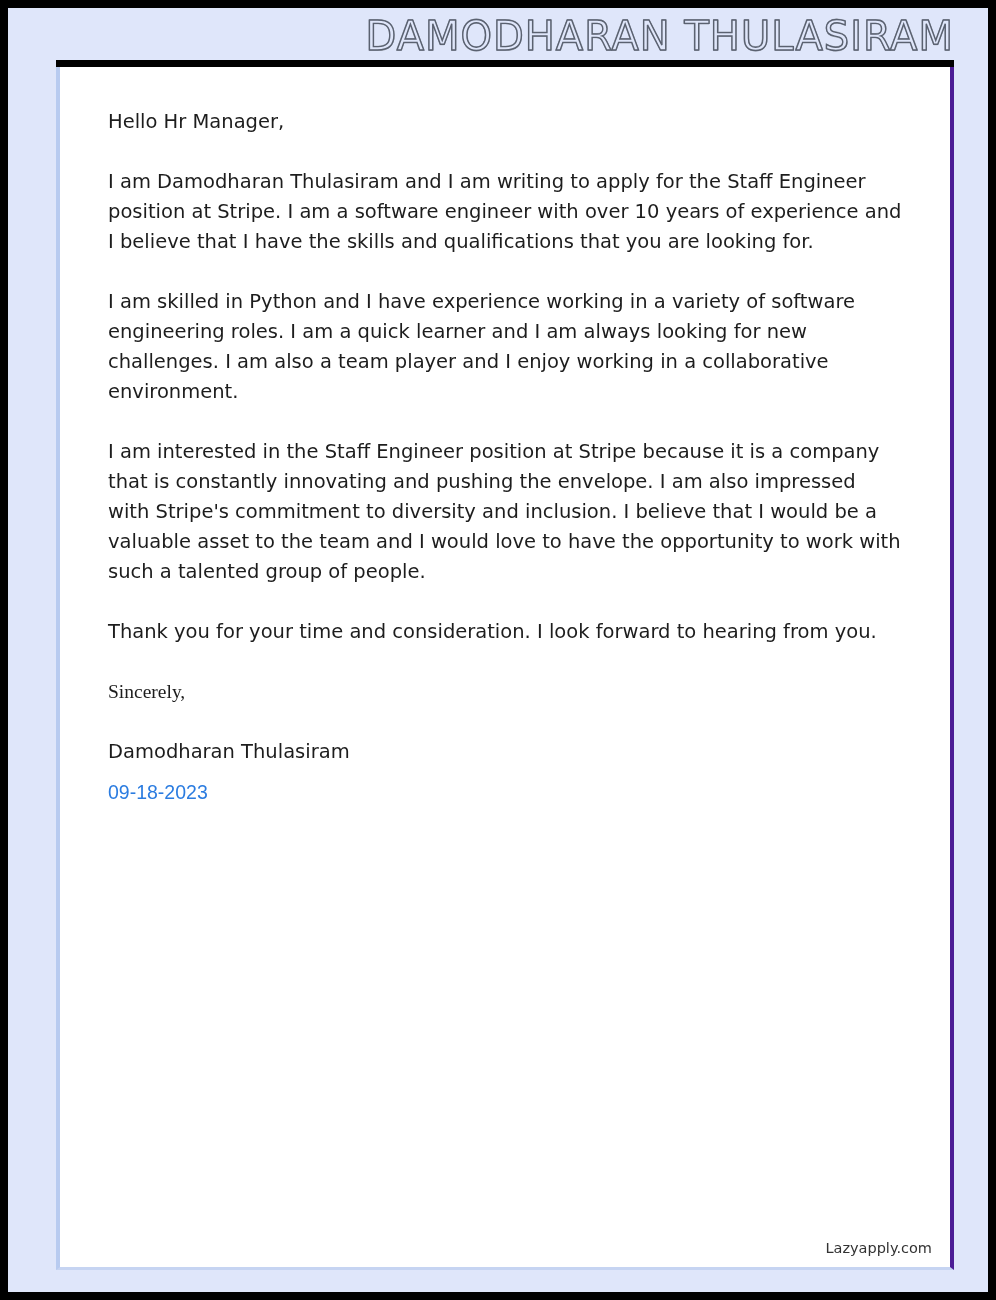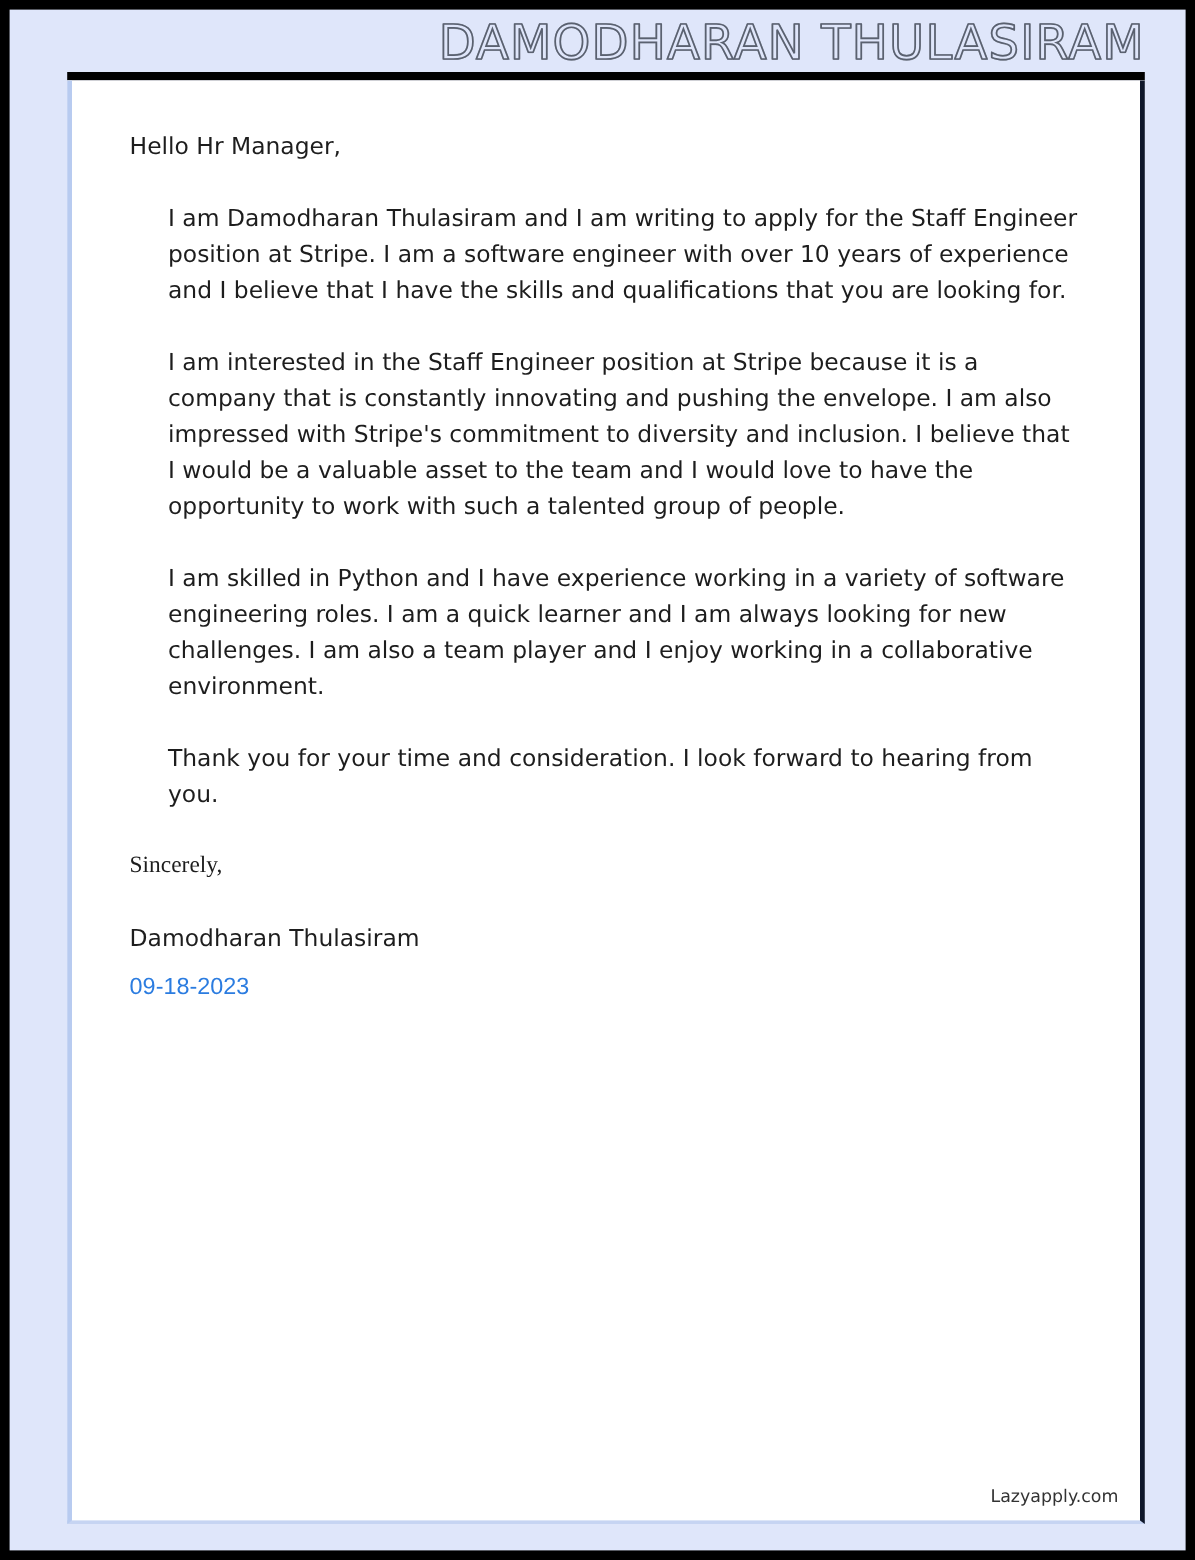--- a/index.html
+++ b/index.html
@@ -77,21 +77,21 @@
 
   
   .letter-card {
     position: absolute;
     left: 48px;
     top: 59px;
     width: 898px;
     height: 1203px;
     background: #ffffff;
     border-left: 4px solid #b8cbf0;
-    border-right: 4px solid #0f172a;
+    border-right: 4px solid #4c1d95;
     border-bottom: 3px solid #c6d4f2;
     box-sizing: border-box;
   }
 
   .letter-body {
     position: absolute;
     left: 48px;
     top: 40px;
     right: 48px;
   }
@@ -101,21 +101,21 @@
   .closing,
   .signature-name {
     font-family: "DejaVu Sans", sans-serif;
     font-size: 19.5px;
     line-height: 30px;
     color: #1d1d1d;
     margin: 0 0 30px 0;
     text-align: left;
     font-weight: 400;
   }
-  .letter-para { margin-bottom: 30px; margin-left: 32px; }
+  .letter-para { margin-bottom: 30px; }
   .closing { margin-bottom: 30px; font-family: Liberation Serif, serif; }
   .signature-name { margin-bottom: 10px; }
 
   .letter-date {
     font-family: Liberation Sans, sans-serif;
     font-size: 19.5px;
     line-height: 30px;
     color: #2b7ce0;
     margin: 0;
     font-weight: 400;
@@ -147,23 +147,23 @@
     <div class="title-rule"></div>
 
     <div class="letter-card">
 
       <div class="letter-body">
 
         <p class="salutation">Hello Hr Manager,</p>
 
         <p class="letter-para">I am Damodharan Thulasiram and I am writing to apply for the Staff Engineer position at Stripe. I am a software engineer with over 10 years of experience and I believe that I have the skills and qualifications that you are looking for.</p>
 
+        <p class="letter-para">I am skilled in Python and I have experience working in a variety of software engineering roles. I am a quick learner and I am always looking for new challenges. I am also a team player and I enjoy working in a collaborative environment.</p>
+
         <p class="letter-para">I am interested in the Staff Engineer position at Stripe because it is a company that is constantly innovating and pushing the envelope. I am also impressed with Stripe's commitment to diversity and inclusion. I believe that I would be a valuable asset to the team and I would love to have the opportunity to work with such a talented group of people.</p>
-
-        <p class="letter-para">I am skilled in Python and I have experience working in a variety of software engineering roles. I am a quick learner and I am always looking for new challenges. I am also a team player and I enjoy working in a collaborative environment.</p>
 
         <p class="letter-para">Thank you for your time and consideration. I look forward to hearing from you.</p>
 
         <p class="closing">Sincerely,</p>
 
         <p class="signature-name">Damodharan Thulasiram</p>
 
         <p class="letter-date">09-18-2023</p>
 
       </div>

